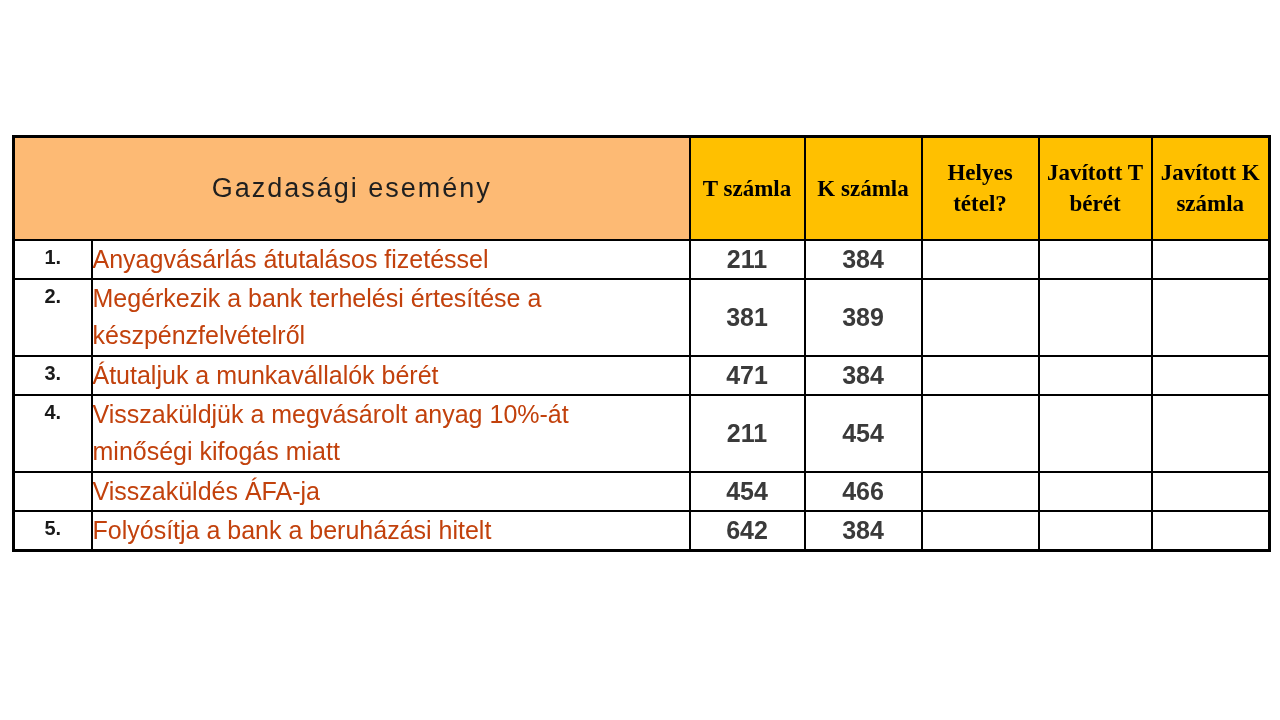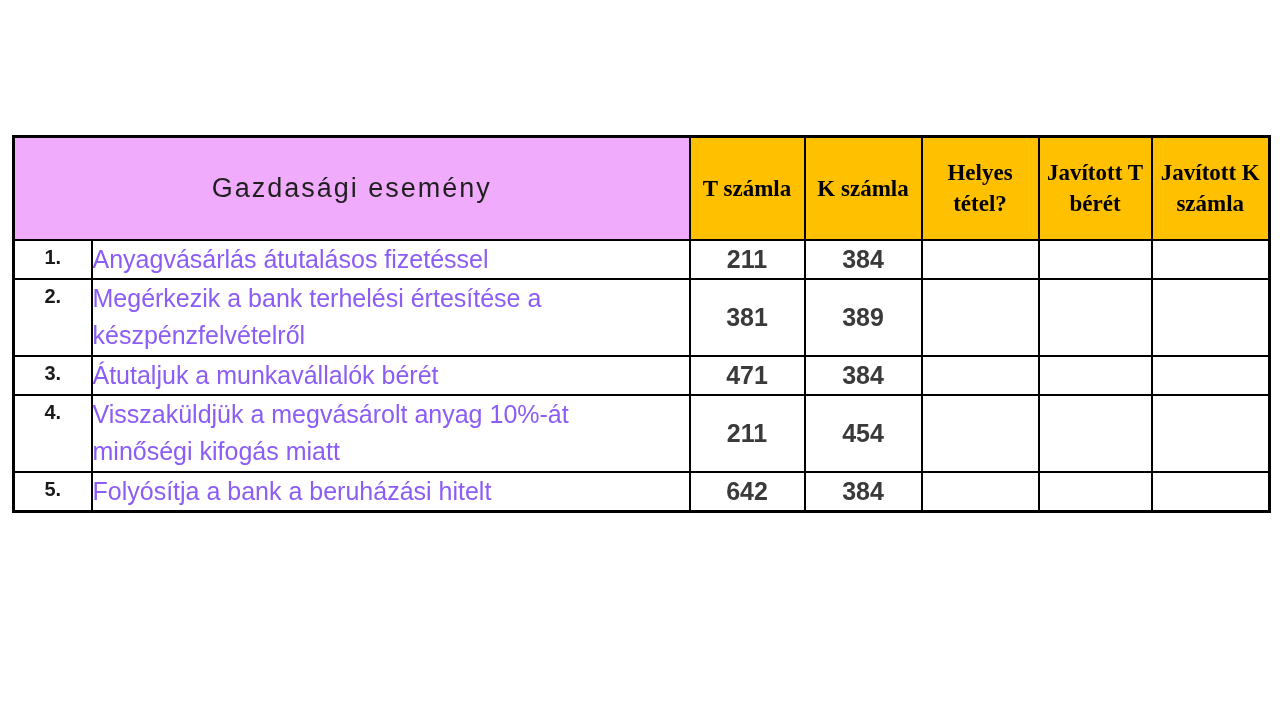--- a/index.html
+++ b/index.html
@@ -22,21 +22,21 @@
     border: 3px solid #000000;
   }
   table.sheet th, table.sheet td {
     border: 2px solid #000000;
     padding: 0;
     overflow: hidden;
   }
   
   thead tr { height: 103px; }
   th.th-event {
-    background: #f0abfc;
+    background: #fdba74;
     font-family: "Liberation Sans", sans-serif;
     font-weight: normal;
     font-size: 27px;
     letter-spacing: 2px;
     color: #1f1f1f;
     text-align: center;
     vertical-align: middle;
   }
   th.th-acct {
     background: #FFC000;
@@ -56,21 +56,21 @@
     text-align: center;
     font-size: 20px;
     font-weight: bold;
     color: #1a1a1a;
     line-height: 33px;
   }
   td.event {
     vertical-align: middle;
     text-align: left;
     font-size: 25px;
-    color: #8b5cf6;
+    color: #c2410c;
     padding-left: 5px;
     white-space: pre-line;
     line-height: 37px;
   }
   td.acct {
     vertical-align: middle;
     text-align: center;
     font-size: 25px;
     color: #3a3a3a;
     font-weight: bold;
@@ -133,20 +133,29 @@
       <td class="num">4.</td>
       <td class="event">Visszaküldjük a megvásárolt anyag 10%-át
 minőségi kifogás miatt</td>
       <td class="acct">211</td>
       <td class="acct">454</td>
       <td class="answer"></td>
       <td class="answer"></td>
       <td class="answer"></td>
     </tr>
     <tr class="r-single">
+      <td class="num"></td>
+      <td class="event">Visszaküldés ÁFA-ja</td>
+      <td class="acct">454</td>
+      <td class="acct">466</td>
+      <td class="answer"></td>
+      <td class="answer"></td>
+      <td class="answer"></td>
+    </tr>
+    <tr class="r-single">
       <td class="num">5.</td>
       <td class="event">Folyósítja a bank a beruházási hitelt</td>
       <td class="acct">642</td>
       <td class="acct">384</td>
       <td class="answer"></td>
       <td class="answer"></td>
       <td class="answer"></td>
     </tr>
   </tbody>
 </table>

